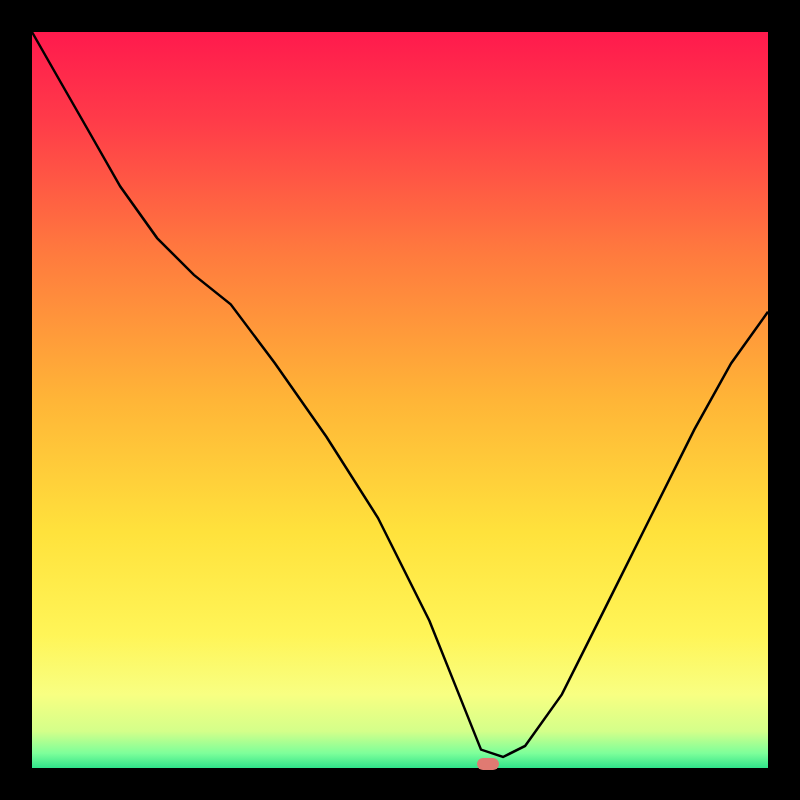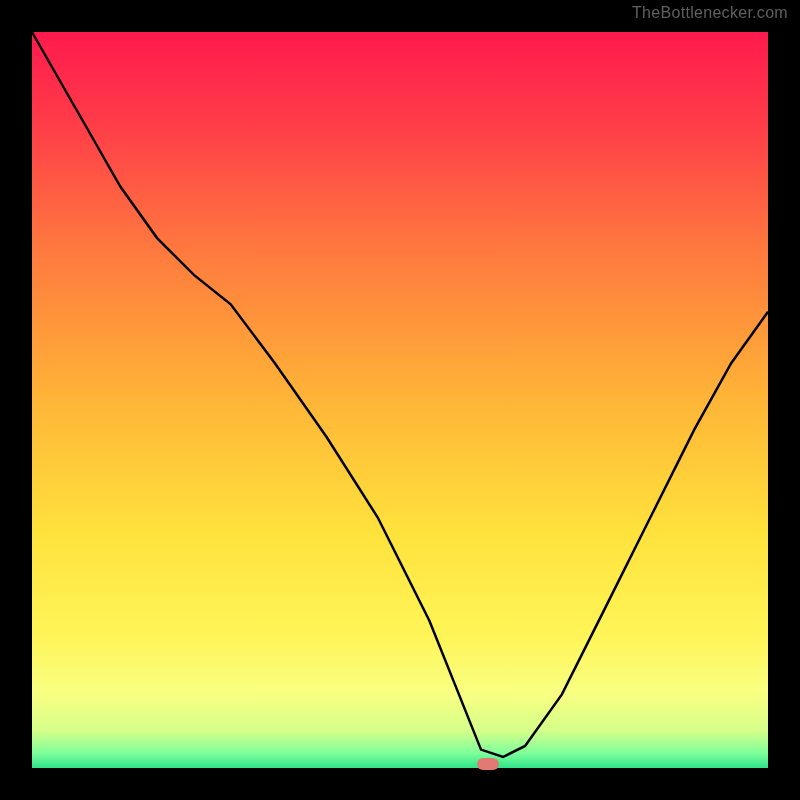--- a/index.html
+++ b/index.html
@@ -13,21 +13,20 @@
   .marker{
     position:absolute;width:22px;height:12px;border-radius:6px;
     background:#e07a72;transform:translate(-50%,-50%);
   }
   .curve{fill:none;stroke:#000;stroke-width:2.5px;}
 </style>
 </head>
 <body>
 <div class="wrap">
 
-<span class="attrib">TheBottlenecker.com</span>
 
 <svg id="plot-svg" width="800" height="800">
   <defs>
     <linearGradient id="bg-grad" x1="0" y1="0" x2="0" y2="1">
           <stop offset="0" stop-color="#ff1a4d"></stop>
           <stop offset="0.12" stop-color="#ff3b49"></stop>
           <stop offset="0.3" stop-color="#ff7a3e"></stop>
           <stop offset="0.5" stop-color="#ffb537"></stop>
           <stop offset="0.68" stop-color="#ffe23c"></stop>
           <stop offset="0.82" stop-color="#fff558"></stop>

